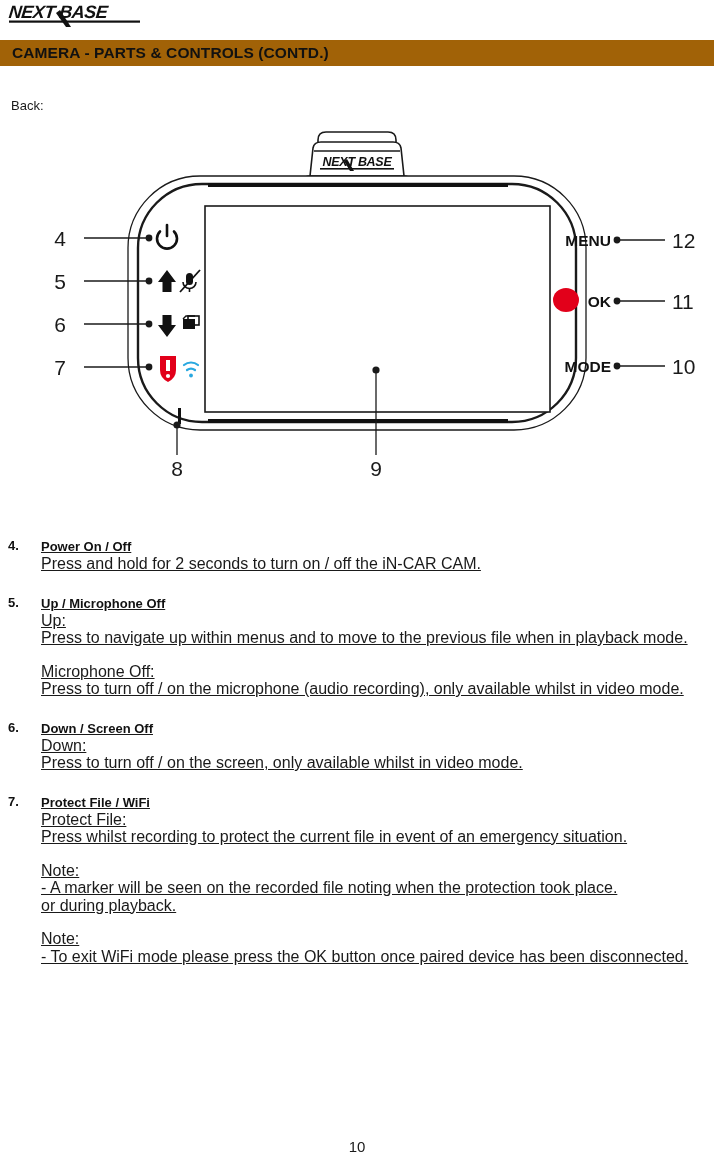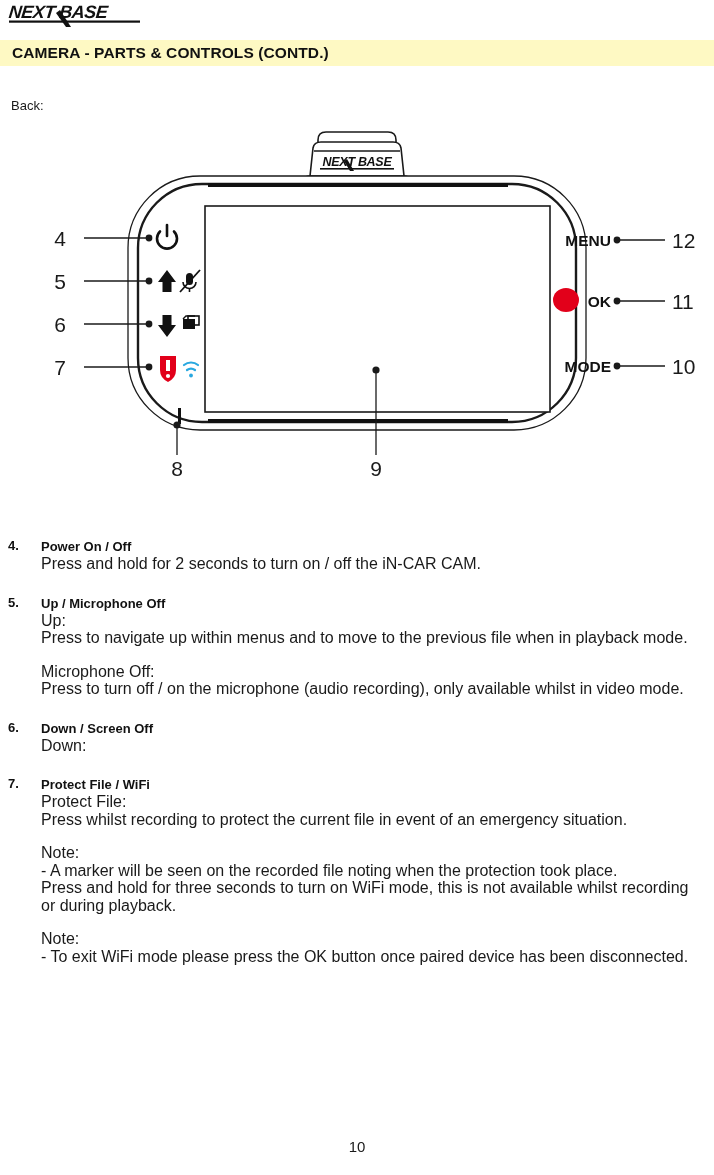--- a/index.html
+++ b/index.html
@@ -26,21 +26,21 @@
   }
   .brand-logo svg { display: block; }
 
   
   .section-bar {
     position: absolute;
     left: 0;
     top: 40px;
     width: 714px;
     height: 26px;
-    background: #fef9c3;
+    background: #a16207;
     display: flex;
     align-items: center;
   }
   .section-bar .title {
     font-size: 15.5px;
     font-weight: bold;
     letter-spacing: 0.1px;
     padding-left: 12px;
     color: #111;
     white-space: nowrap;
@@ -81,20 +81,21 @@
     position: absolute;
     left: 8px;
     top: 0;
     font-size: 13px;
     font-weight: bold;
     color: #111;
   }
   .entry-body {
     margin-left: 41px;
     padding-right: 6px;
+    text-decoration: underline;
   }
   .entry-title {
     font-size: 13px;
     font-weight: bold;
     color: #111;
     line-height: 17px;
   }
   .entry-line {
     font-size: 16px;
     color: #1a1a1a;
@@ -273,32 +274,32 @@
       <div class="entry-line gap">Microphone Off:</div>
       <div class="entry-line">Press to turn off / on the microphone (audio recording), only available whilst in video mode.</div>
     </div>
   </div>
 
   <div class="entry" style="margin-bottom:22px;">
     <div class="entry-num">6.</div>
     <div class="entry-body">
       <div class="entry-title">Down / Screen Off</div>
       <div class="entry-line">Down:</div>
+      <div class="entry-line">Press to turn off / on the screen, only available whilst in video mode.</div>
     </div>
   </div>
 
   <div class="entry">
     <div class="entry-num">7.</div>
     <div class="entry-body">
       <div class="entry-title">Protect File / WiFi</div>
       <div class="entry-line">Protect File:</div>
       <div class="entry-line">Press whilst recording to protect the current file in event of an emergency situation.</div>
       <div class="entry-line gap">Note:</div>
       <div class="entry-line">- A marker will be seen on the recorded file noting when the protection took place.</div>
-      <div class="entry-line">Press and hold for three seconds to turn on WiFi mode, this is not available whilst recording</div>
       <div class="entry-line">or during playback.</div>
       <div class="entry-line gap">Note:</div>
       <div class="entry-line">- To exit WiFi mode please press the OK button once paired device has been disconnected.</div>
     </div>
   </div>
 
 </div>
 
 <div class="page-number">10</div>
 

